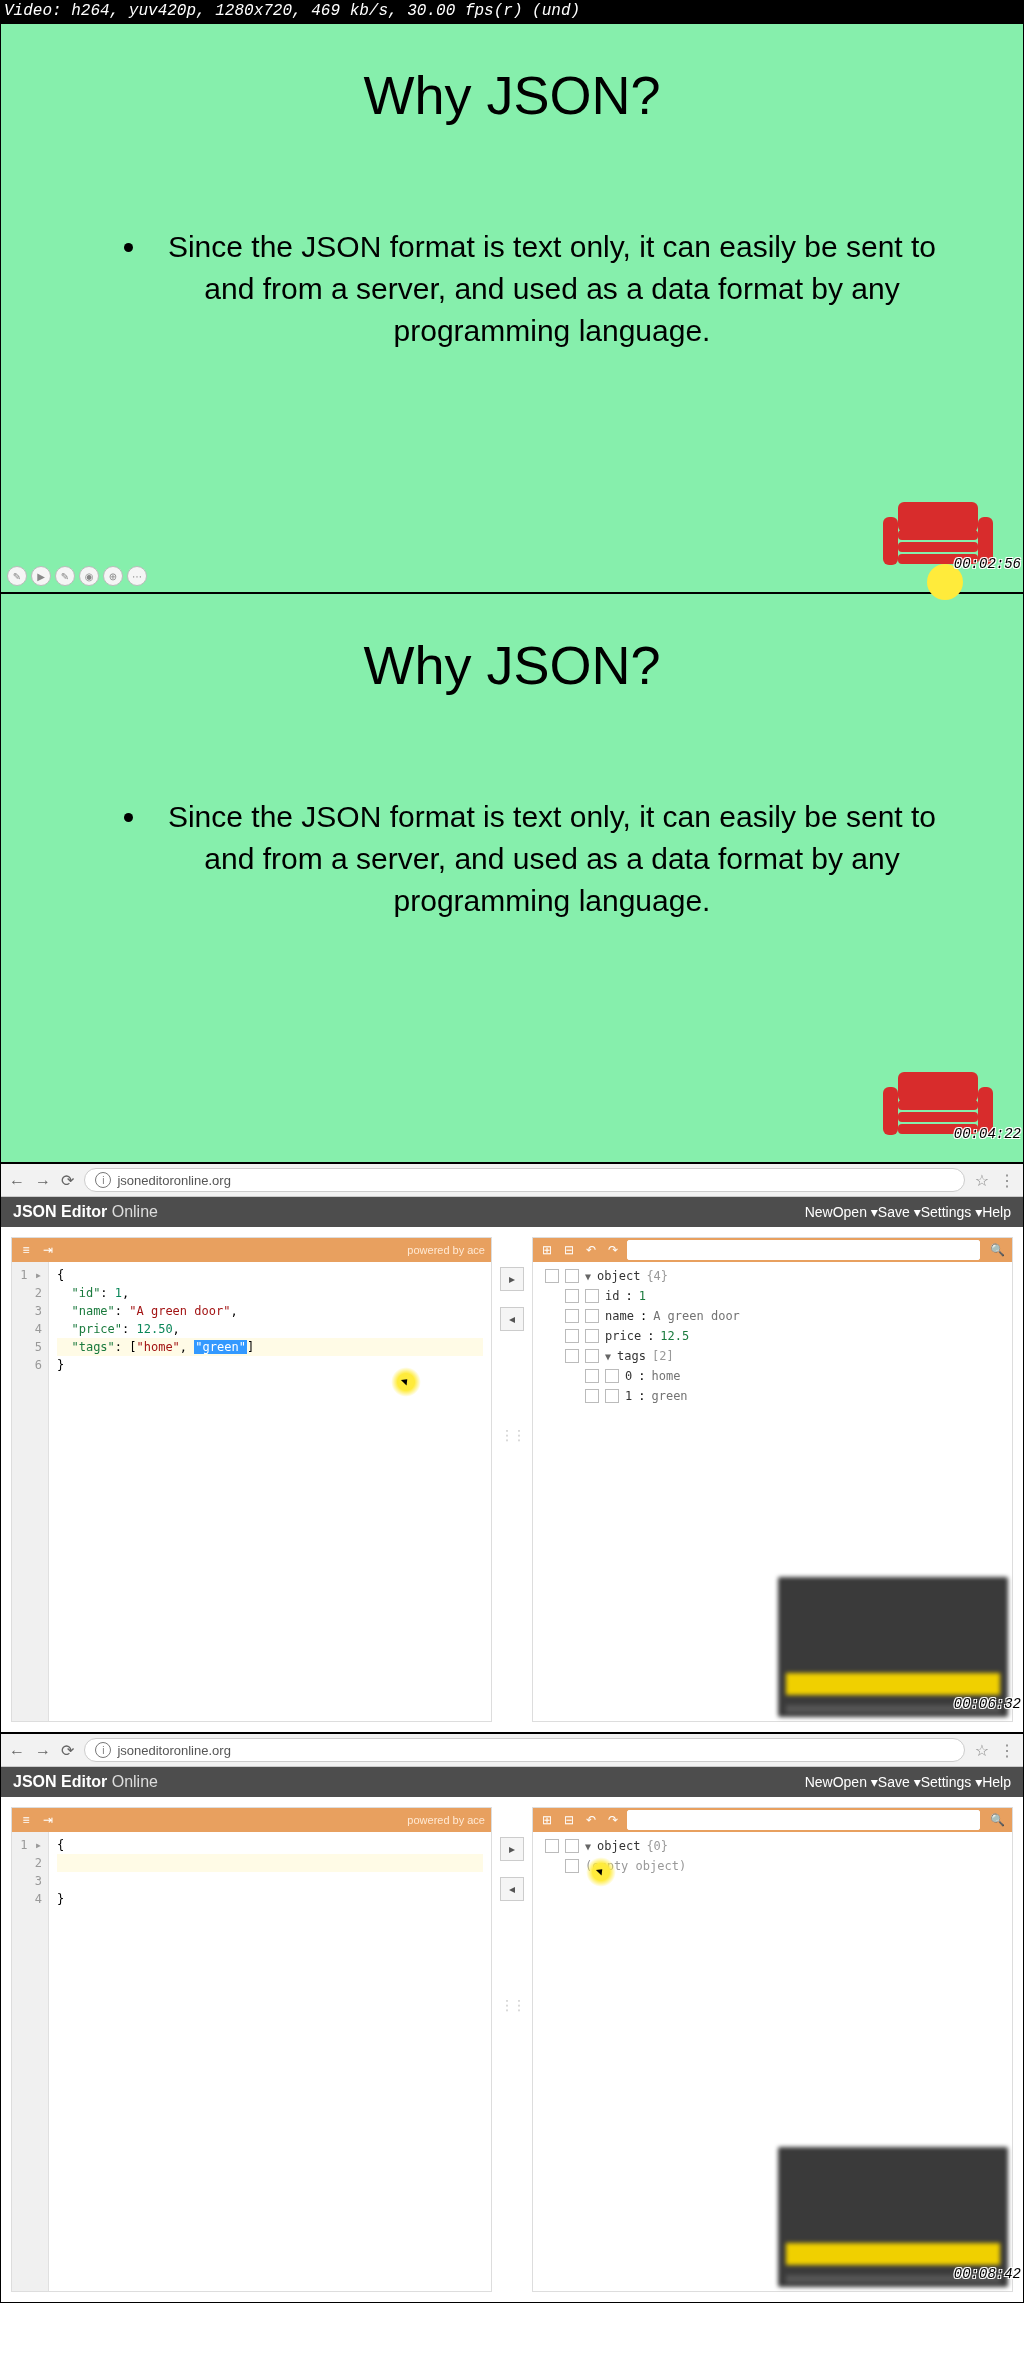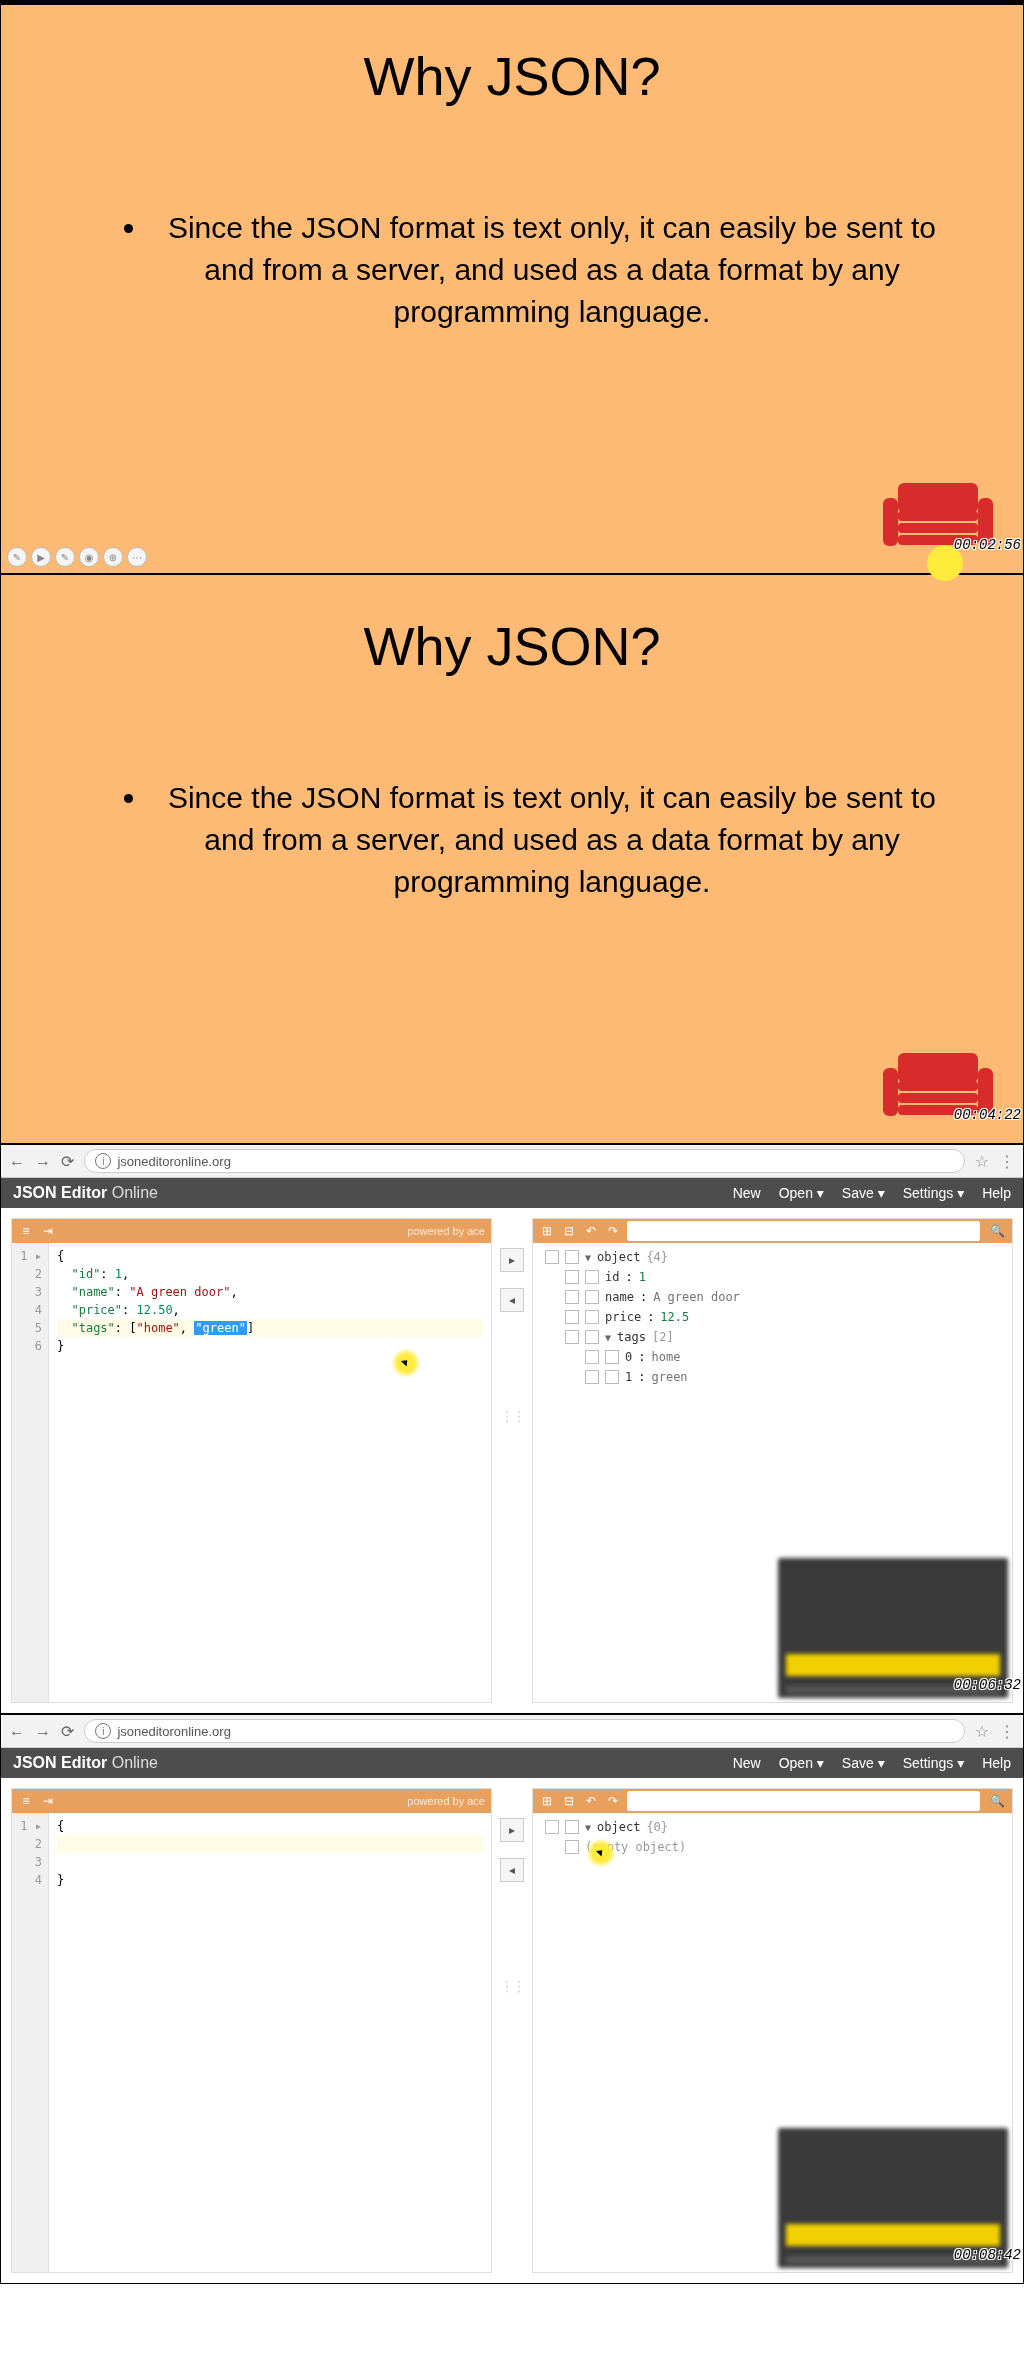--- a/index.html
+++ b/index.html
@@ -17,21 +17,21 @@
     font-style: italic;
     padding: 2px 4px;
     line-height: 1.2;
   }
   .frame {
     position: relative;
     border: 1px solid #000;
     box-sizing: border-box;
   }
   .slide {
-    background: #fdba74;
+    background: #86efac;
     height: 570px;
     padding: 20px 68px;
   }
   .slide-title {
     text-align: center;
     font-size: 54px;
     font-weight: 400;
     margin: 20px 0 100px 0;
     color: #000;
   }
@@ -116,21 +116,20 @@
     display: flex;
     align-items: center;
     padding: 6px 12px;
     font-size: 16px;
   }
   .app-title-bold { font-weight: bold; }
   .app-title-light { font-weight: 300; color: #ddd; }
   .app-menu {
     margin-left: auto;
     display: flex;
-    gap: 18px;
     font-size: 14px;
   }
   .app-menu span { cursor: pointer; }
   
   .editor-body {
     flex: 1;
     display: flex;
     padding: 10px;
     gap: 0;
     font-size: 12px;
@@ -344,20 +343,21 @@
     font-size: 10px;
     color: #888;
   }
   .indent-1 { padding-left: 20px; }
   .indent-2 { padding-left: 40px; }
 </style>
 </head>
 <body>
 
 <div class="meta-block">
+  <div>Video: h264, yuv420p, 1280x720, 469 kb/s, 30.00 fps(r) (und)</div>
 </div>
 
 <div class="frame slide">
   <h1 class="slide-title">Why JSON?</h1>
   <ul class="slide-bullet">
     <li>Since the JSON format is text only, it can easily be sent to and from a server, and used as a data format by any programming language.</li>
   </ul>
   <svg class="couch-icon" viewBox="0 0 120 80">
     <rect x="20" y="10" width="80" height="30" rx="6" fill="#d82c2c"></rect>
     <rect x="20" y="38" width="80" height="10" rx="4" fill="#d82c2c"></rect>

